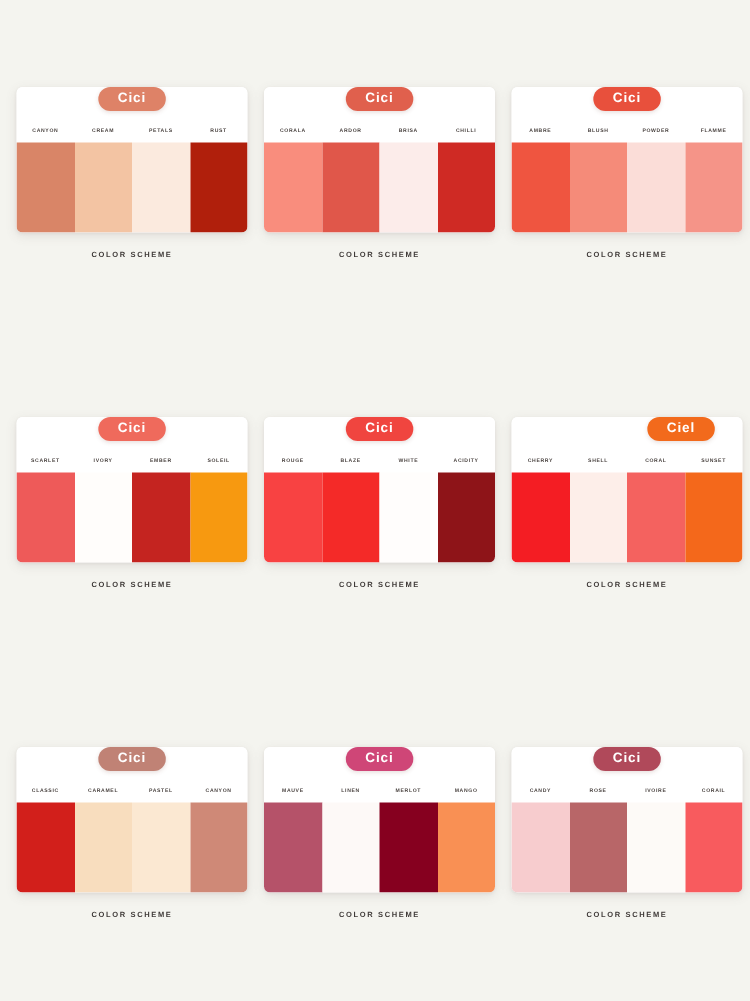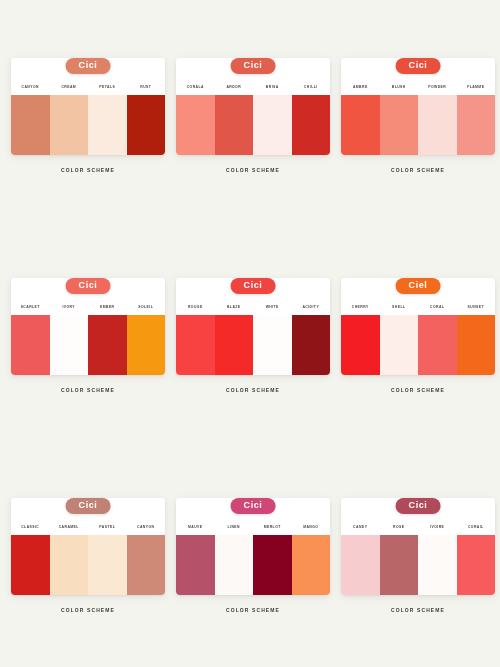--- a/index.html
+++ b/index.html
@@ -205,21 +205,21 @@
             <div class="swatch" style="background: rgb(255, 253, 252);"></div>
             <div class="swatch" style="background: rgb(142, 20, 24);"></div>
           </div>
         </div>
         <div class="caption">COLOR SCHEME</div>
       </div>
     </div>
 
     <div class="cell">
       <div class="card-wrap">
-        <div class="badge" style="background: rgb(242, 106, 28);">Ciel</div>
+        <div class="badge" style="background: rgb(242, 106, 28); margin-left: 36px;">Ciel</div>
         <div class="card">
           <div class="labels">
             <div class="label">CHERRY</div>
             <div class="label">SHELL</div>
             <div class="label">CORAL</div>
             <div class="label">SUNSET</div>
           </div>
           <div class="swatches">
             <div class="swatch" style="background: rgb(244, 29, 35);"></div>
             <div class="swatch" style="background: rgb(253, 238, 233);"></div>

